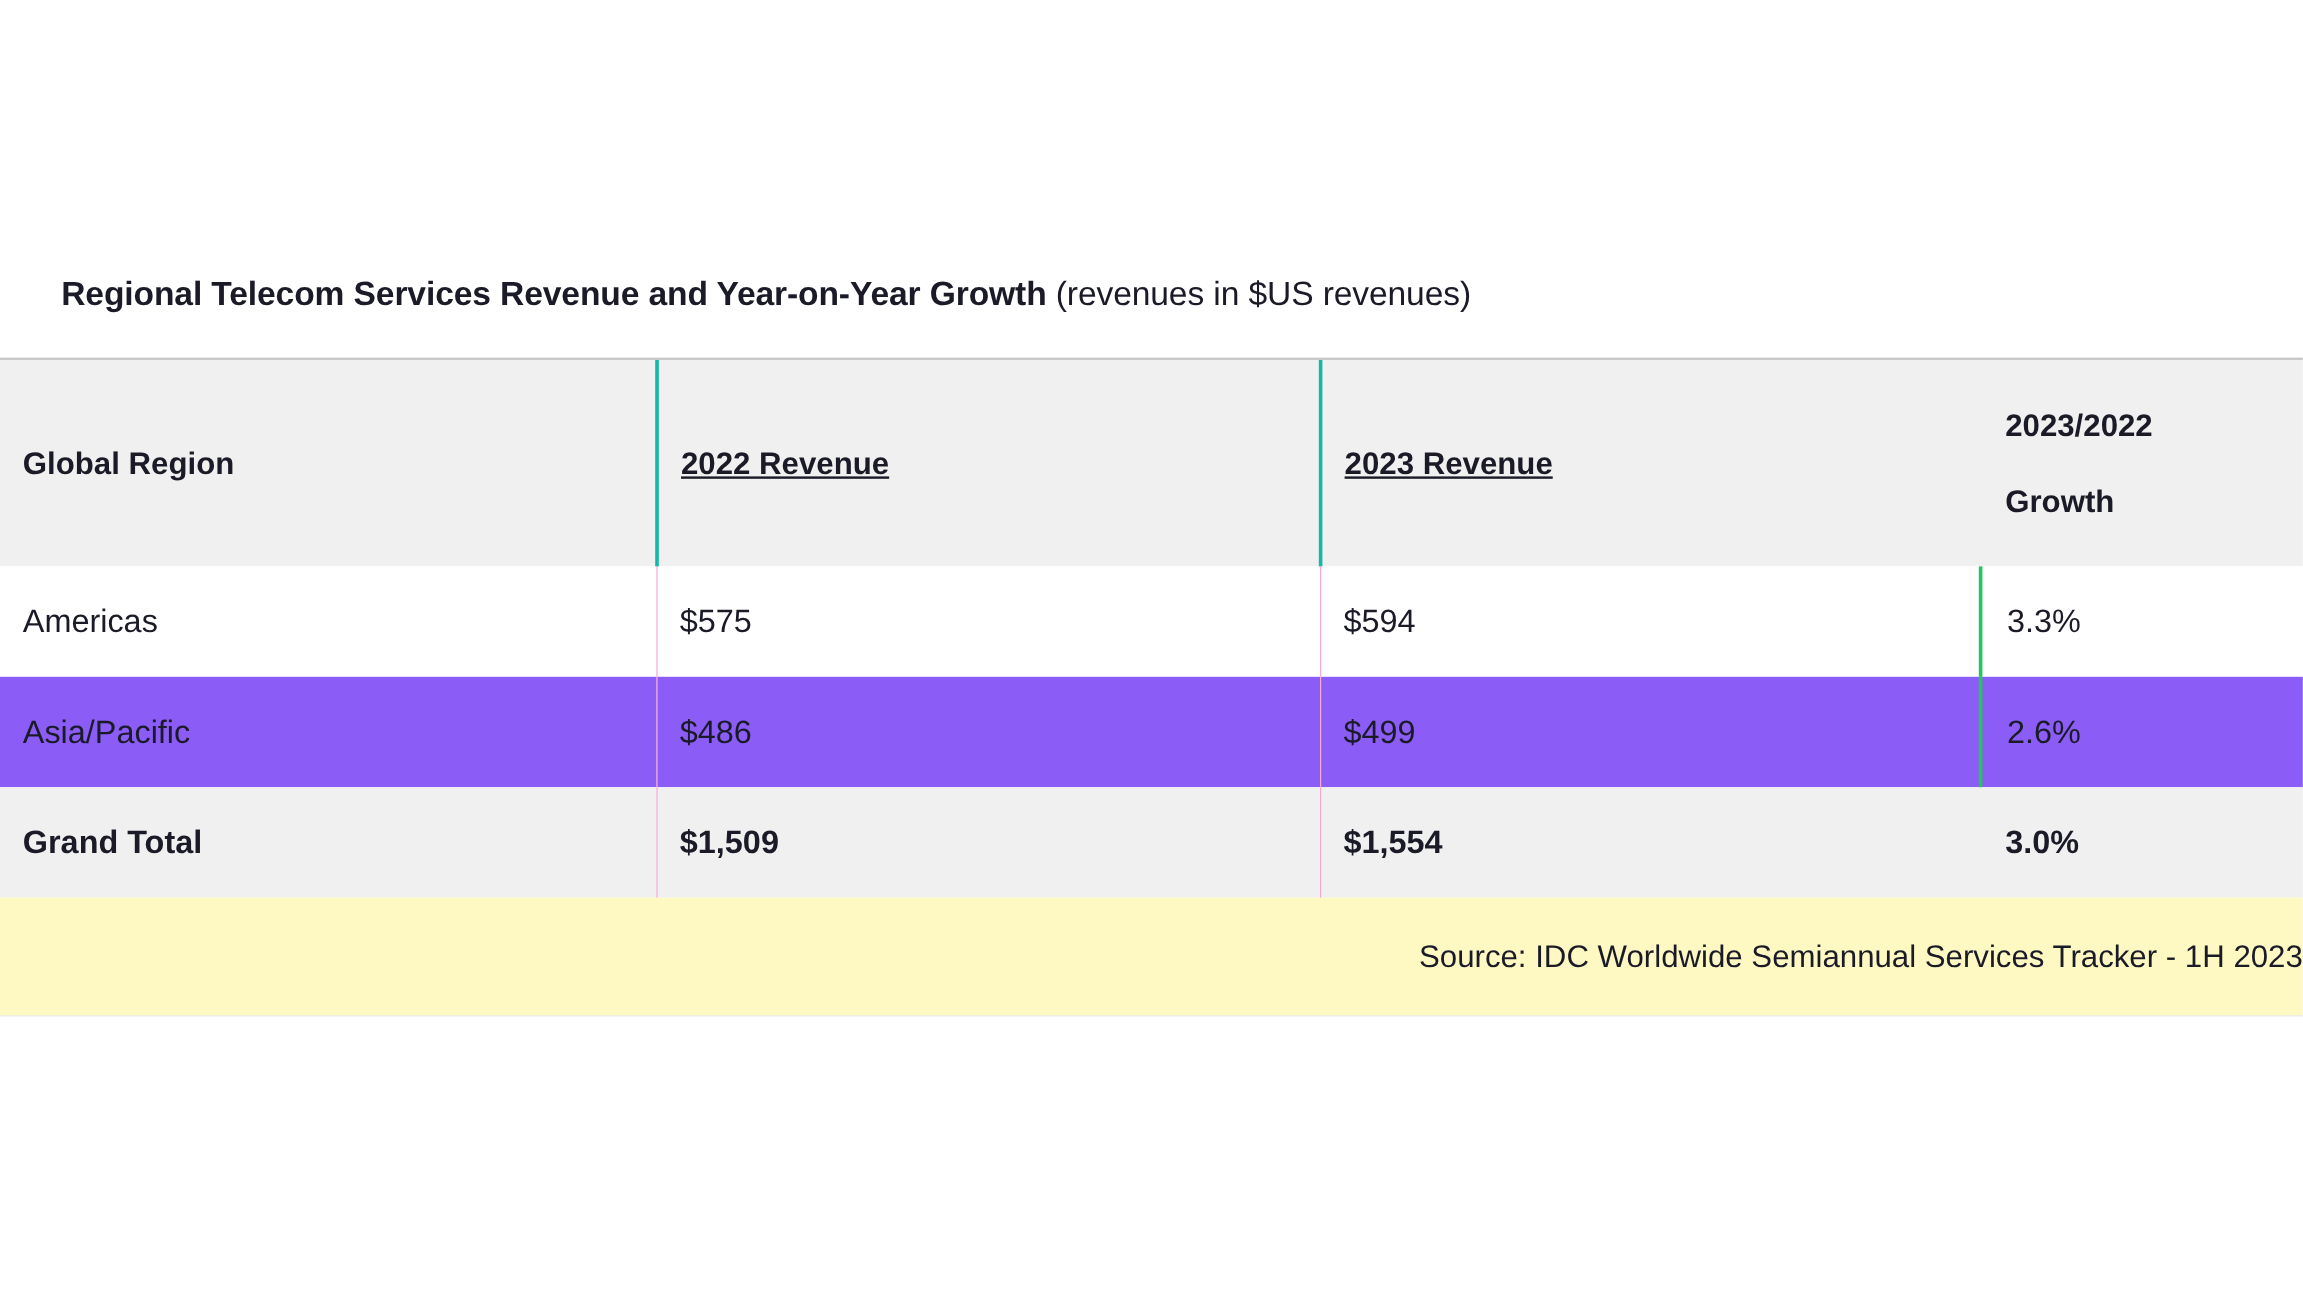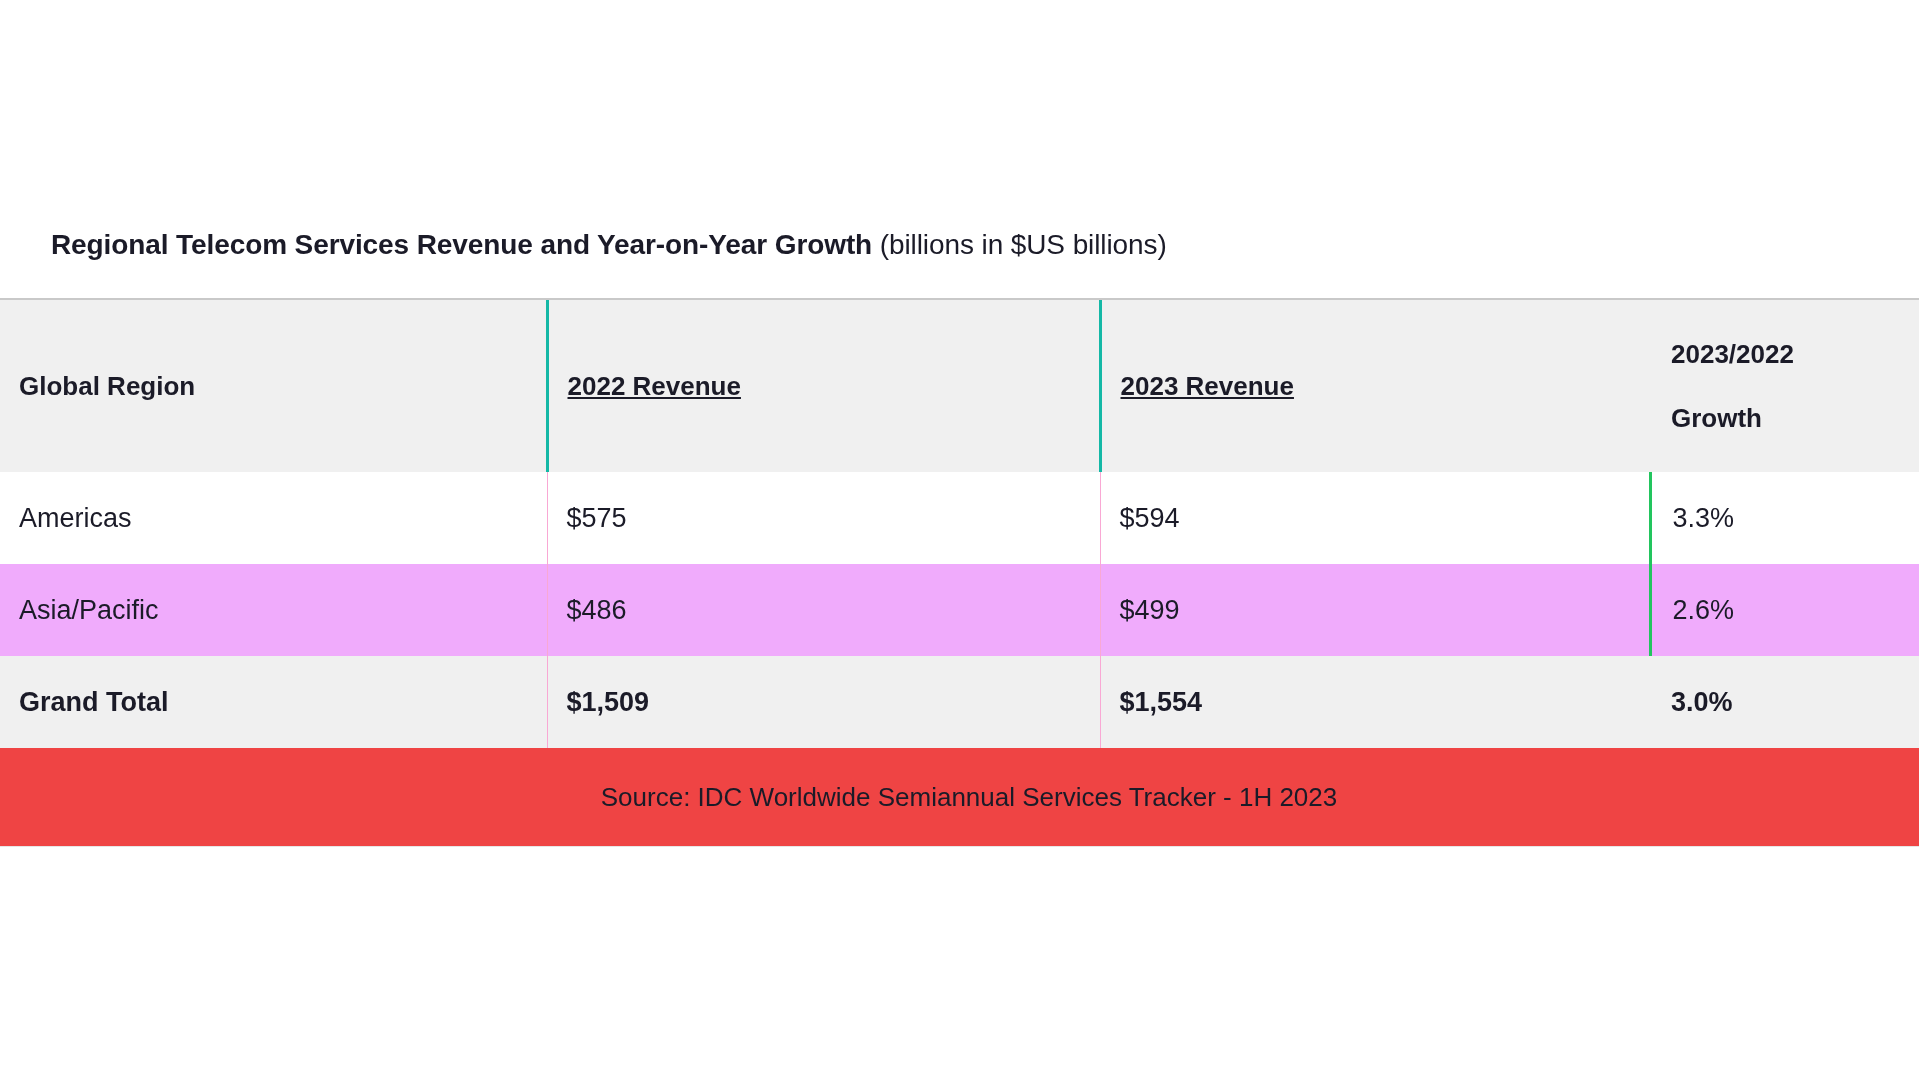--- a/index.html
+++ b/index.html
@@ -101,50 +101,50 @@
     height: 92px;
     color: #1b1b28;
   }
   tbody td.col-sep {
     border-left: 1px solid #f9a8d4;
   }
   tbody td.col-sep-light {
     border-left: 3px solid #22c55e;
   }
   tbody tr.row-odd  { background: #ffffff; }
-  tbody tr.row-even { background: #f0abfc; }
+  tbody tr.row-even { background: #8b5cf6; }
 
   tbody tr.total-row td {
     font-weight: bold;
     background: #f0f0f0;
   }
   tbody td.growth-cell {
     padding-left: 21px;
   }
 
   
   tfoot td.source-cell {
     font-size: 26px;
     font-weight: normal;
-    text-align: center;
+    text-align: right;
     vertical-align: middle;
     padding: 0 0 0 19px;
     height: 98px;
-    background: #ef4444;
+    background: #fef9c3;
     color: #1b1b28;
     border: none;
   }
 </style>
 </head>
 <body>
 
 <div class="page">
 
   <div class="table-title">
-    <span class="title-main">Regional Telecom Services Revenue and Year-on-Year Growth</span><span class="title-sub"> (billions in $US billions)</span>
+    <span class="title-main">Regional Telecom Services Revenue and Year-on-Year Growth</span><span class="title-sub"> (revenues in $US revenues)</span>
   </div>
 
   <div class="table-wrap">
     <table class="data-table">
       <colgroup>
         <col class="c-region">
         <col class="c-rev22">
         <col class="c-rev23">
         <col class="c-growth">
       </colgroup>

